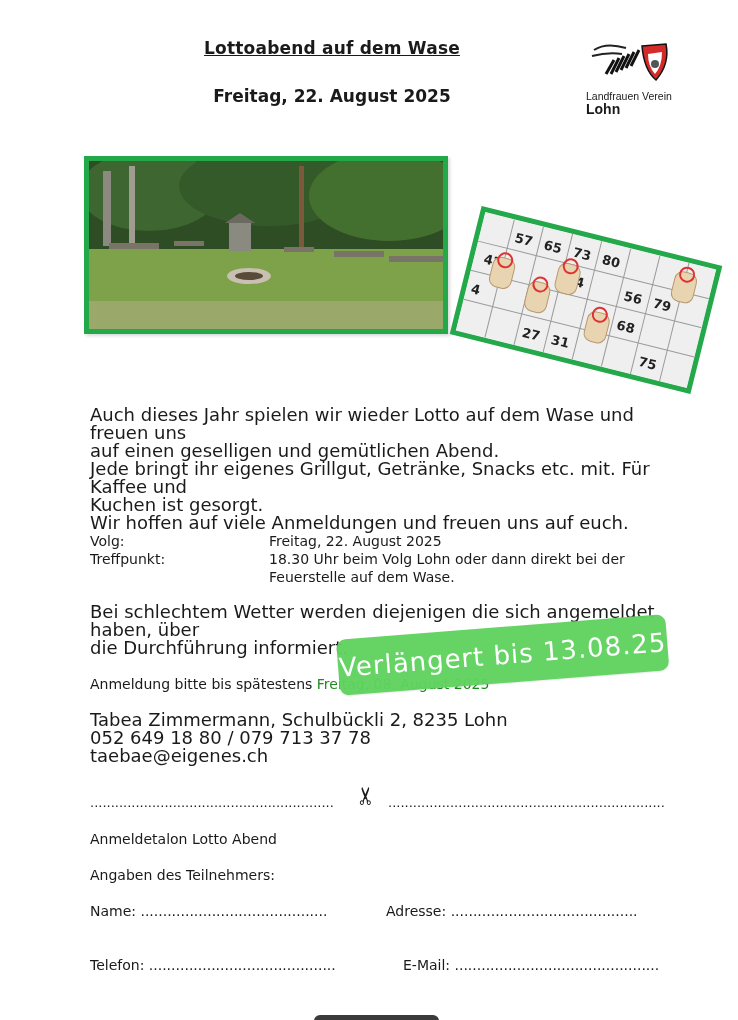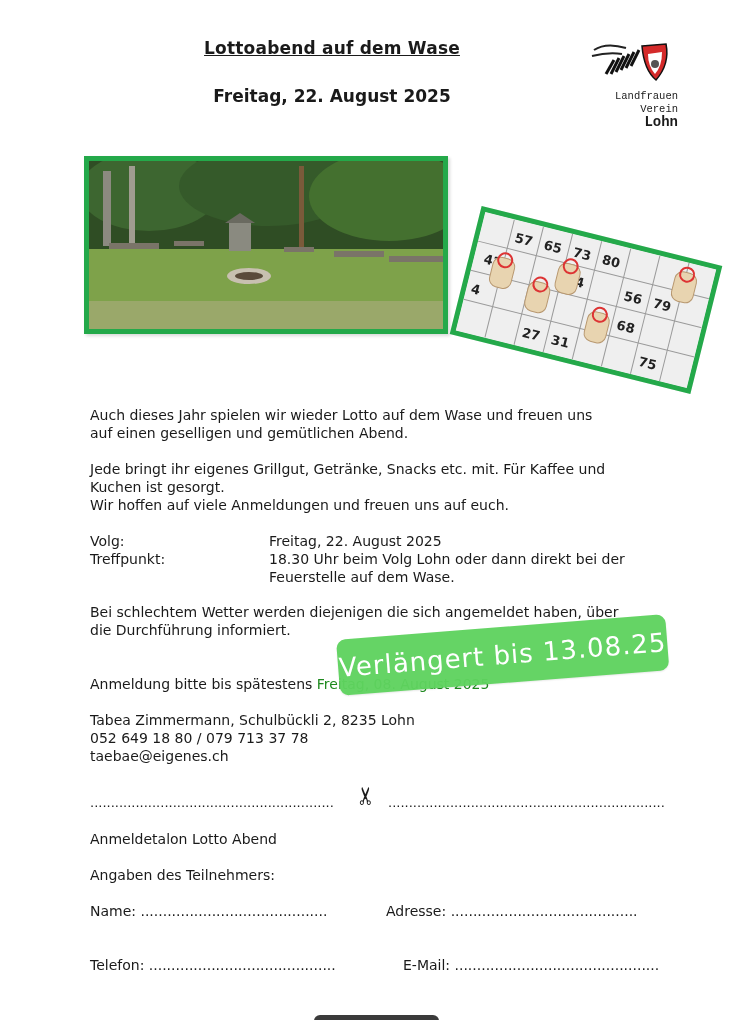--- a/index.html
+++ b/index.html
@@ -3,27 +3,27 @@
   <meta charset="utf-8">
   <style>
     html, body { margin: 0; padding: 0; background: #ffffff; }
     body { width: 738px; height: 1020px; position: relative; overflow: hidden;
            font-family: "DejaVu Sans", sans-serif; color: #1a1a1a; }
     .abs { position: absolute; }
     .title { left: 0; width: 664px; top: 38px; text-align: center; font-weight: bold;
              font-size: 17px; text-decoration: underline; letter-spacing: 0.2px; }
     .subtitle { left: 0; width: 664px; top: 86px; text-align: center; font-weight: bold; font-size: 17px; }
     .logo { left: 586px; top: 40px; width: 92px; height: 86px; }
-    .logo-text { text-align: right; font-family: Liberation Mono, monospace; font-size: 10.5px; line-height: 13px; }
+    .logo-text { text-align: left; font-family: Liberation Sans, sans-serif; font-size: 10.5px; line-height: 13px; }
     .logo-text .big { font-size: 14px; font-weight: bold; }
     .photo1 { left: 84px; top: 156px; width: 364px; height: 178px; border: 5px solid #24a94a; box-sizing: border-box;
               overflow: hidden; box-shadow: 2px 2px 3px rgba(0,0,0,0.15); }
     .photo2 { left: 462px; top: 234px; width: 248px; height: 132px; border: 5px solid #24a94a; box-sizing: border-box;
               transform: rotate(14deg); overflow: hidden; background: #eeeeee; }
-    .body-text { left: 90px; width: 590px; font-size: 14px; line-height: 18px; }
+    .body-text { left: 90px; width: 590px; font-size: 18px; line-height: 18px; }
     .row { position: absolute; left: 90px; font-size: 14px; line-height: 18px; }
     .val { position: absolute; left: 269px; font-size: 14px; line-height: 18px; width: 410px; }
     .green { color: #1f8a1f; }
     .sticker { left: 336px; top: 640px; width: 330px; height: 56px; background: #5fd35f; border-radius: 9px;
                transform: rotate(-4.5deg); transform-origin: left top; color: #ffffff;
                font-family: "DejaVu Sans", sans-serif; font-size: 26px; display: flex; align-items: center;
                justify-content: center; letter-spacing: 1px; box-shadow: 0 1px 2px rgba(0,0,0,0.1); opacity: 0.96; }
     .dots { font-size: 13px; letter-spacing: 0px; color: #1a1a1a; white-space: nowrap; overflow: hidden; }
     .home-bar { left: 314px; top: 1015px; width: 125px; height: 10px; background: #3b3b3b; border-radius: 6px 6px 0 0; }
   </style>

